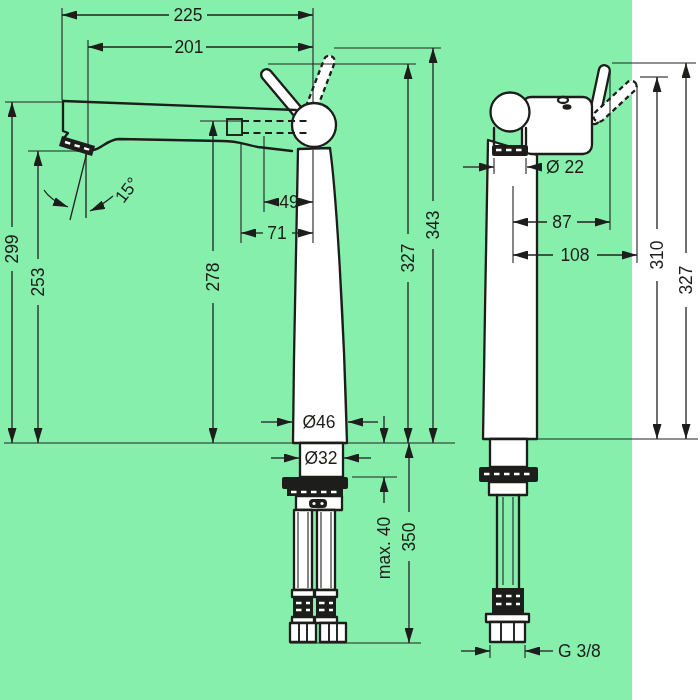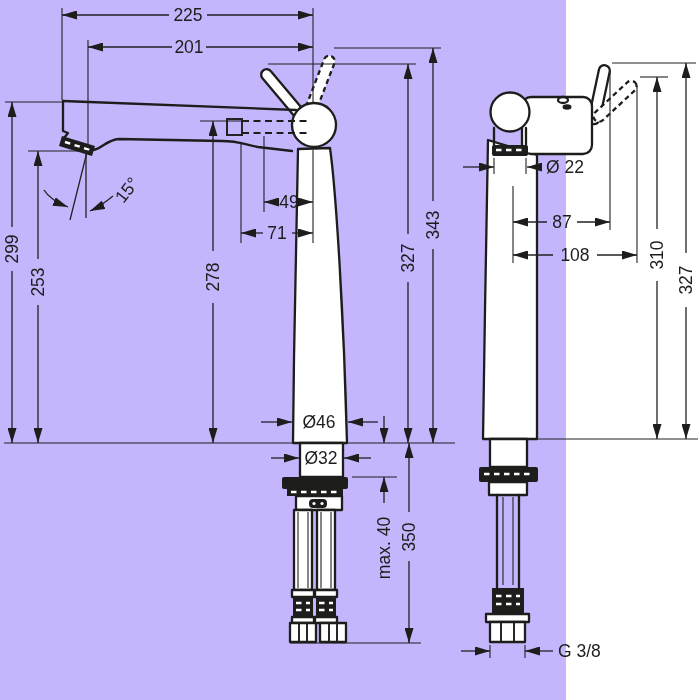--- a/index.html
+++ b/index.html
@@ -1,16 +1,16 @@
 <!DOCTYPE html>
 <html><head>
 <meta charset="utf-8">
 <style>
   html,body{margin:0;padding:0;background:#fff;}
-  .stage{width:566px;height:700px;background:#c4b5fd;position:relative;font-family:"Liberation Sans",sans-serif;}
+  .stage{width:632px;height:700px;background:#86efac;position:relative;font-family:"Liberation Sans",sans-serif;}
   svg{display:block;}
   .c   {stroke:#1d1d1b;fill:none;stroke-width:2.3;stroke-linecap:round;stroke-linejoin:round;}
   .cf  {stroke:#1d1d1b;fill:#fff;stroke-width:2.3;stroke-linejoin:round;}
   .dk  {fill:#1d1d1b;stroke:none;}
   .dim {stroke:#222;fill:none;stroke-width:1.3;}
   .ext {stroke:#222;fill:none;stroke-width:1.1;}
   .wire{stroke:#1d1d1b;fill:none;stroke-width:1.9;}
   .dash{stroke-dasharray:7 4.5;}
   .ldash{stroke-dasharray:5 3.5;}
   .wdash{stroke:#fff;fill:none;stroke-width:2.4;stroke-dasharray:5.5 4.5;}

